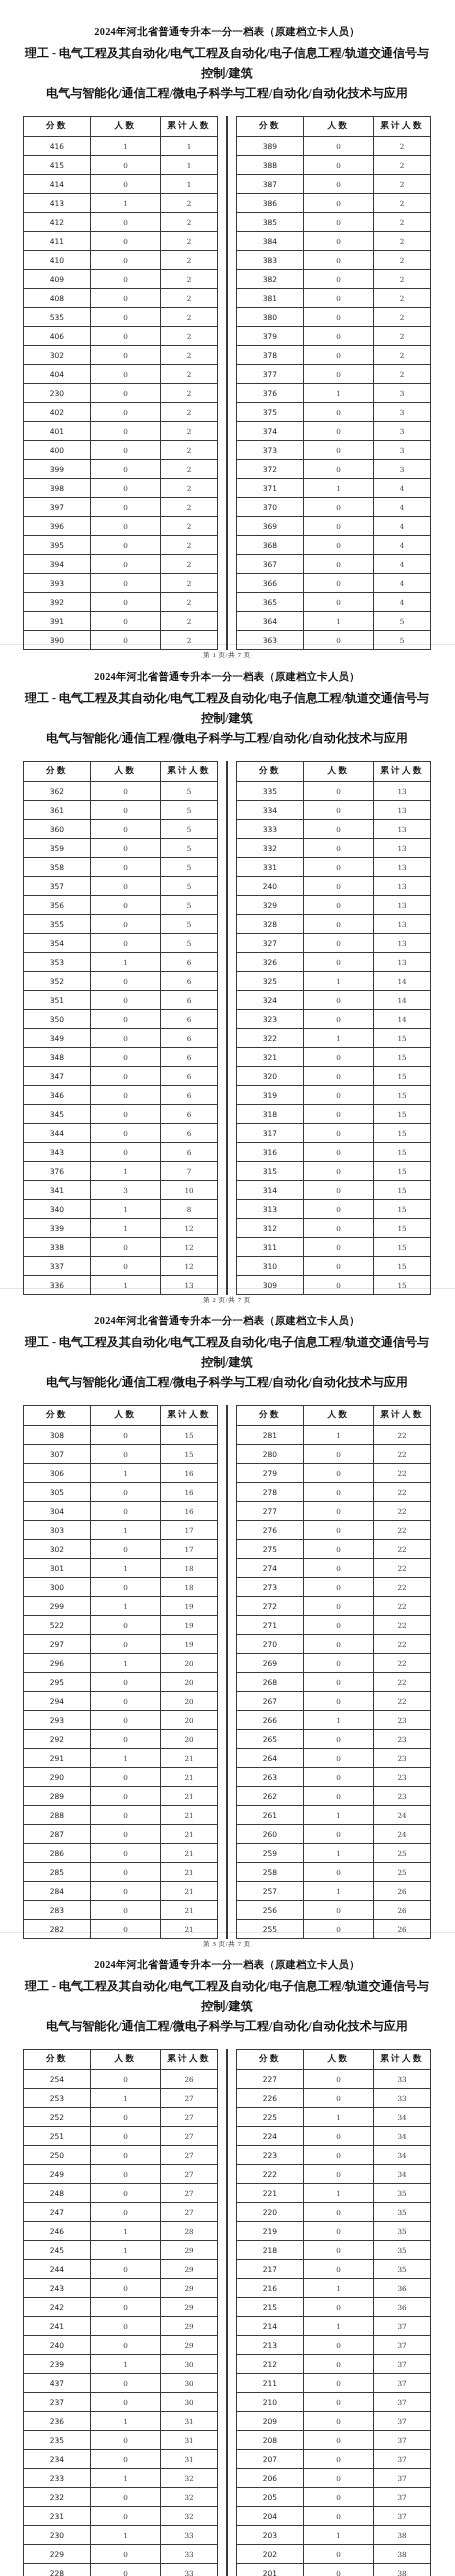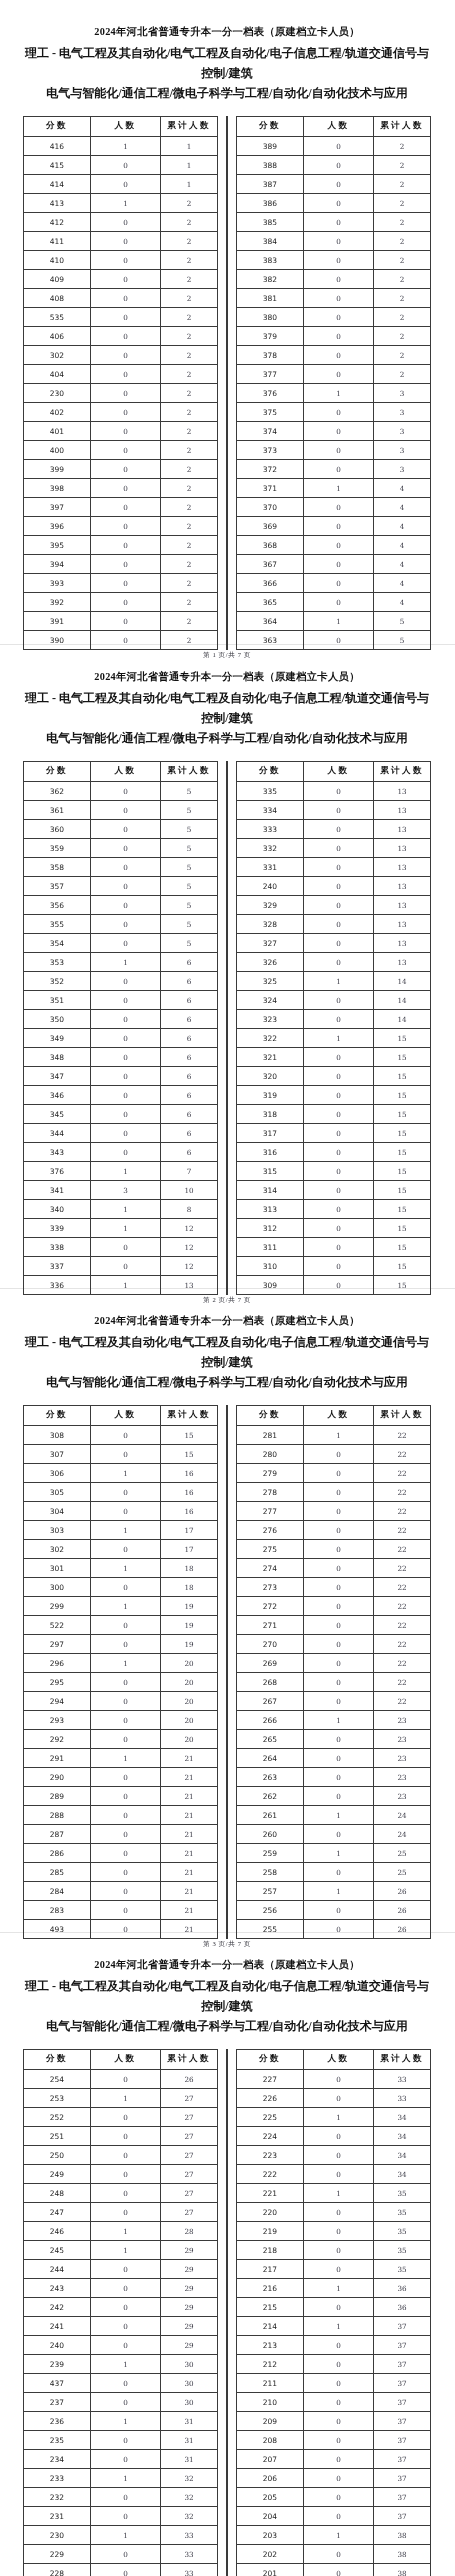--- a/index.html
+++ b/index.html
@@ -866,21 +866,21 @@
             <td class="score-cell">284</td>
             <td class="count-cell">0</td>
             <td class="cum-cell">21</td>
           </tr>
           <tr>
             <td class="score-cell">283</td>
             <td class="count-cell">0</td>
             <td class="cum-cell">21</td>
           </tr>
           <tr>
-            <td class="score-cell">493</td>
+            <td class="score-cell">282</td>
             <td class="count-cell">0</td>
             <td class="cum-cell">21</td>
           </tr>
         </tbody>
     </table>
     <div class="vdivider"></div>
     <table class="score-table">
       <colgroup>
           <col class="c-score">
           <col class="c-count">

